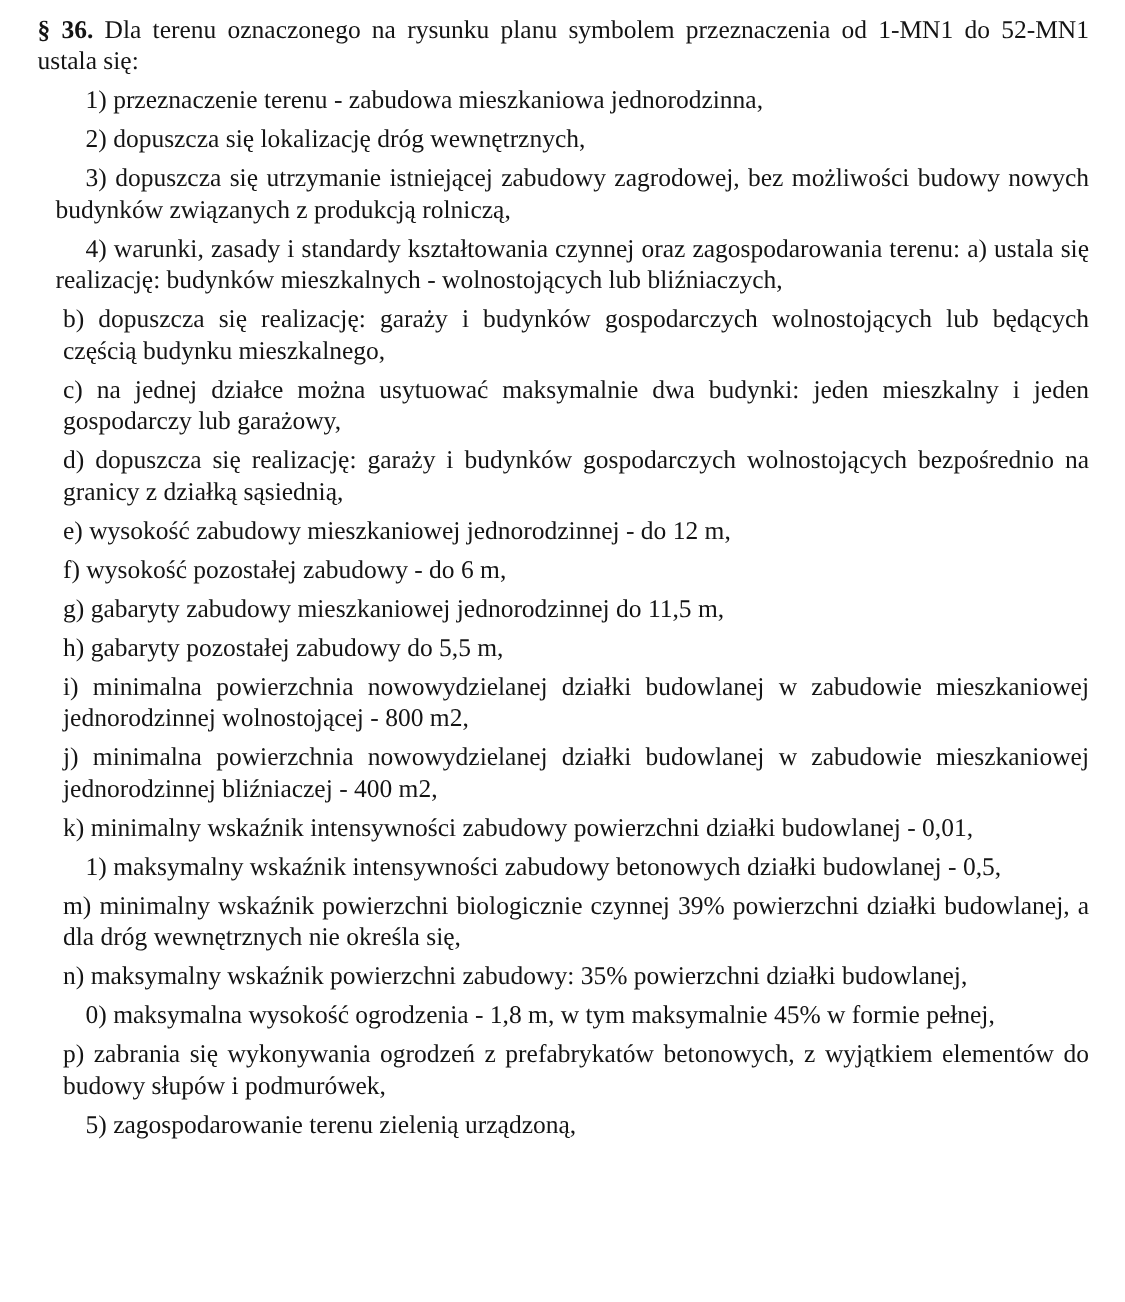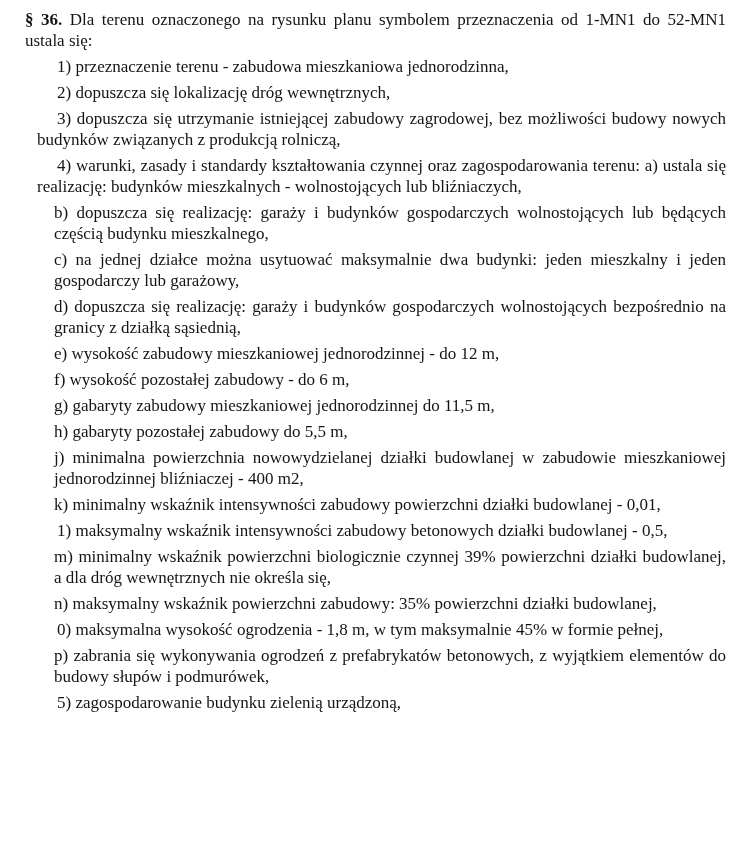--- a/index.html
+++ b/index.html
@@ -19,42 +19,43 @@
     line-height: 21px;
     text-align: justify;
     overflow: hidden;
   }
   p.para {
     margin: 0 0 5px 0;
     padding: 0;
   }
   p.heading { text-indent: 0; }
   p.outer  { text-indent: 20px; margin-left: 12px; }
-  p.inner  { text-indent: 0;   margin-left: 29px; }
+  p.inner  { text-indent: 0;   margin-left: 17px; }
   .section-label { font-weight: bold; }
 </style>
 </head>
 <body>
 
 <div class="page">
   <p class="para heading"><b class="section-label">§ 36.</b> <span>Dla terenu oznaczonego na rysunku planu symbolem przeznaczenia od 1-MN1 do 52-MN1 ustala się:</span></p>
   <div id="items">
       <p class="para item outer"><span>1)</span> <span>przeznaczenie terenu - zabudowa mieszkaniowa jednorodzinna,</span></p>
       <p class="para item outer"><span>2)</span> <span>dopuszcza się lokalizację dróg wewnętrznych,</span></p>
       <p class="para item outer"><span>3)</span> <span>dopuszcza się utrzymanie istniejącej zabudowy zagrodowej, bez możliwości budowy nowych budynków związanych z produkcją rolniczą,</span></p>
       <p class="para item outer"><span>4)</span> <span>warunki, zasady i standardy kształtowania czynnej oraz zagospodarowania terenu: a) ustala się realizację: budynków mieszkalnych - wolnostojących lub bliźniaczych,</span></p>
       <p class="para item inner"><span>b)</span> <span>dopuszcza się realizację: garaży i budynków gospodarczych wolnostojących lub będących częścią budynku mieszkalnego,</span></p>
       <p class="para item inner"><span>c)</span> <span>na jednej działce można usytuować maksymalnie dwa budynki: jeden mieszkalny i jeden gospodarczy lub garażowy,</span></p>
       <p class="para item inner"><span>d)</span> <span>dopuszcza się realizację: garaży i budynków gospodarczych wolnostojących bezpośrednio na granicy z działką sąsiednią,</span></p>
       <p class="para item inner"><span>e)</span> <span>wysokość zabudowy mieszkaniowej jednorodzinnej - do 12 m,</span></p>
       <p class="para item inner"><span>f)</span> <span>wysokość pozostałej zabudowy - do 6 m,</span></p>
       <p class="para item inner"><span>g)</span> <span>gabaryty zabudowy mieszkaniowej jednorodzinnej do 11,5 m,</span></p>
       <p class="para item inner"><span>h)</span> <span>gabaryty pozostałej zabudowy do 5,5 m,</span></p>
+      <p class="para item inner"><span>i)</span> <span>minimalna powierzchnia nowowydzielanej działki budowlanej w zabudowie mieszkaniowej jednorodzinnej wolnostojącej - 800 m2,</span></p>
       <p class="para item inner"><span>j)</span> <span>minimalna powierzchnia nowowydzielanej działki budowlanej w zabudowie mieszkaniowej jednorodzinnej bliźniaczej - 400 m2,</span></p>
       <p class="para item inner"><span>k)</span> <span>minimalny wskaźnik intensywności zabudowy powierzchni działki budowlanej - 0,01,</span></p>
       <p class="para item outer"><span>1)</span> <span>maksymalny wskaźnik intensywności zabudowy betonowych działki budowlanej - 0,5,</span></p>
       <p class="para item inner"><span>m)</span> <span>minimalny wskaźnik powierzchni biologicznie czynnej 39% powierzchni działki budowlanej, a dla dróg wewnętrznych nie określa się,</span></p>
       <p class="para item inner"><span>n)</span> <span>maksymalny wskaźnik powierzchni zabudowy: 35% powierzchni działki budowlanej,</span></p>
       <p class="para item outer"><span>0)</span> <span>maksymalna wysokość ogrodzenia - 1,8 m, w tym maksymalnie 45% w formie pełnej,</span></p>
       <p class="para item inner"><span>p)</span> <span>zabrania się wykonywania ogrodzeń z prefabrykatów betonowych, z wyjątkiem elementów do budowy słupów i podmurówek,</span></p>
-      <p class="para item outer"><span>5)</span> <span>zagospodarowanie budynku zielenią urządzoną,</span></p>
+      <p class="para item outer"><span>5)</span> <span>zagospodarowanie terenu zielenią urządzoną,</span></p>
     </div>
 </div>
 
 </body></html>

